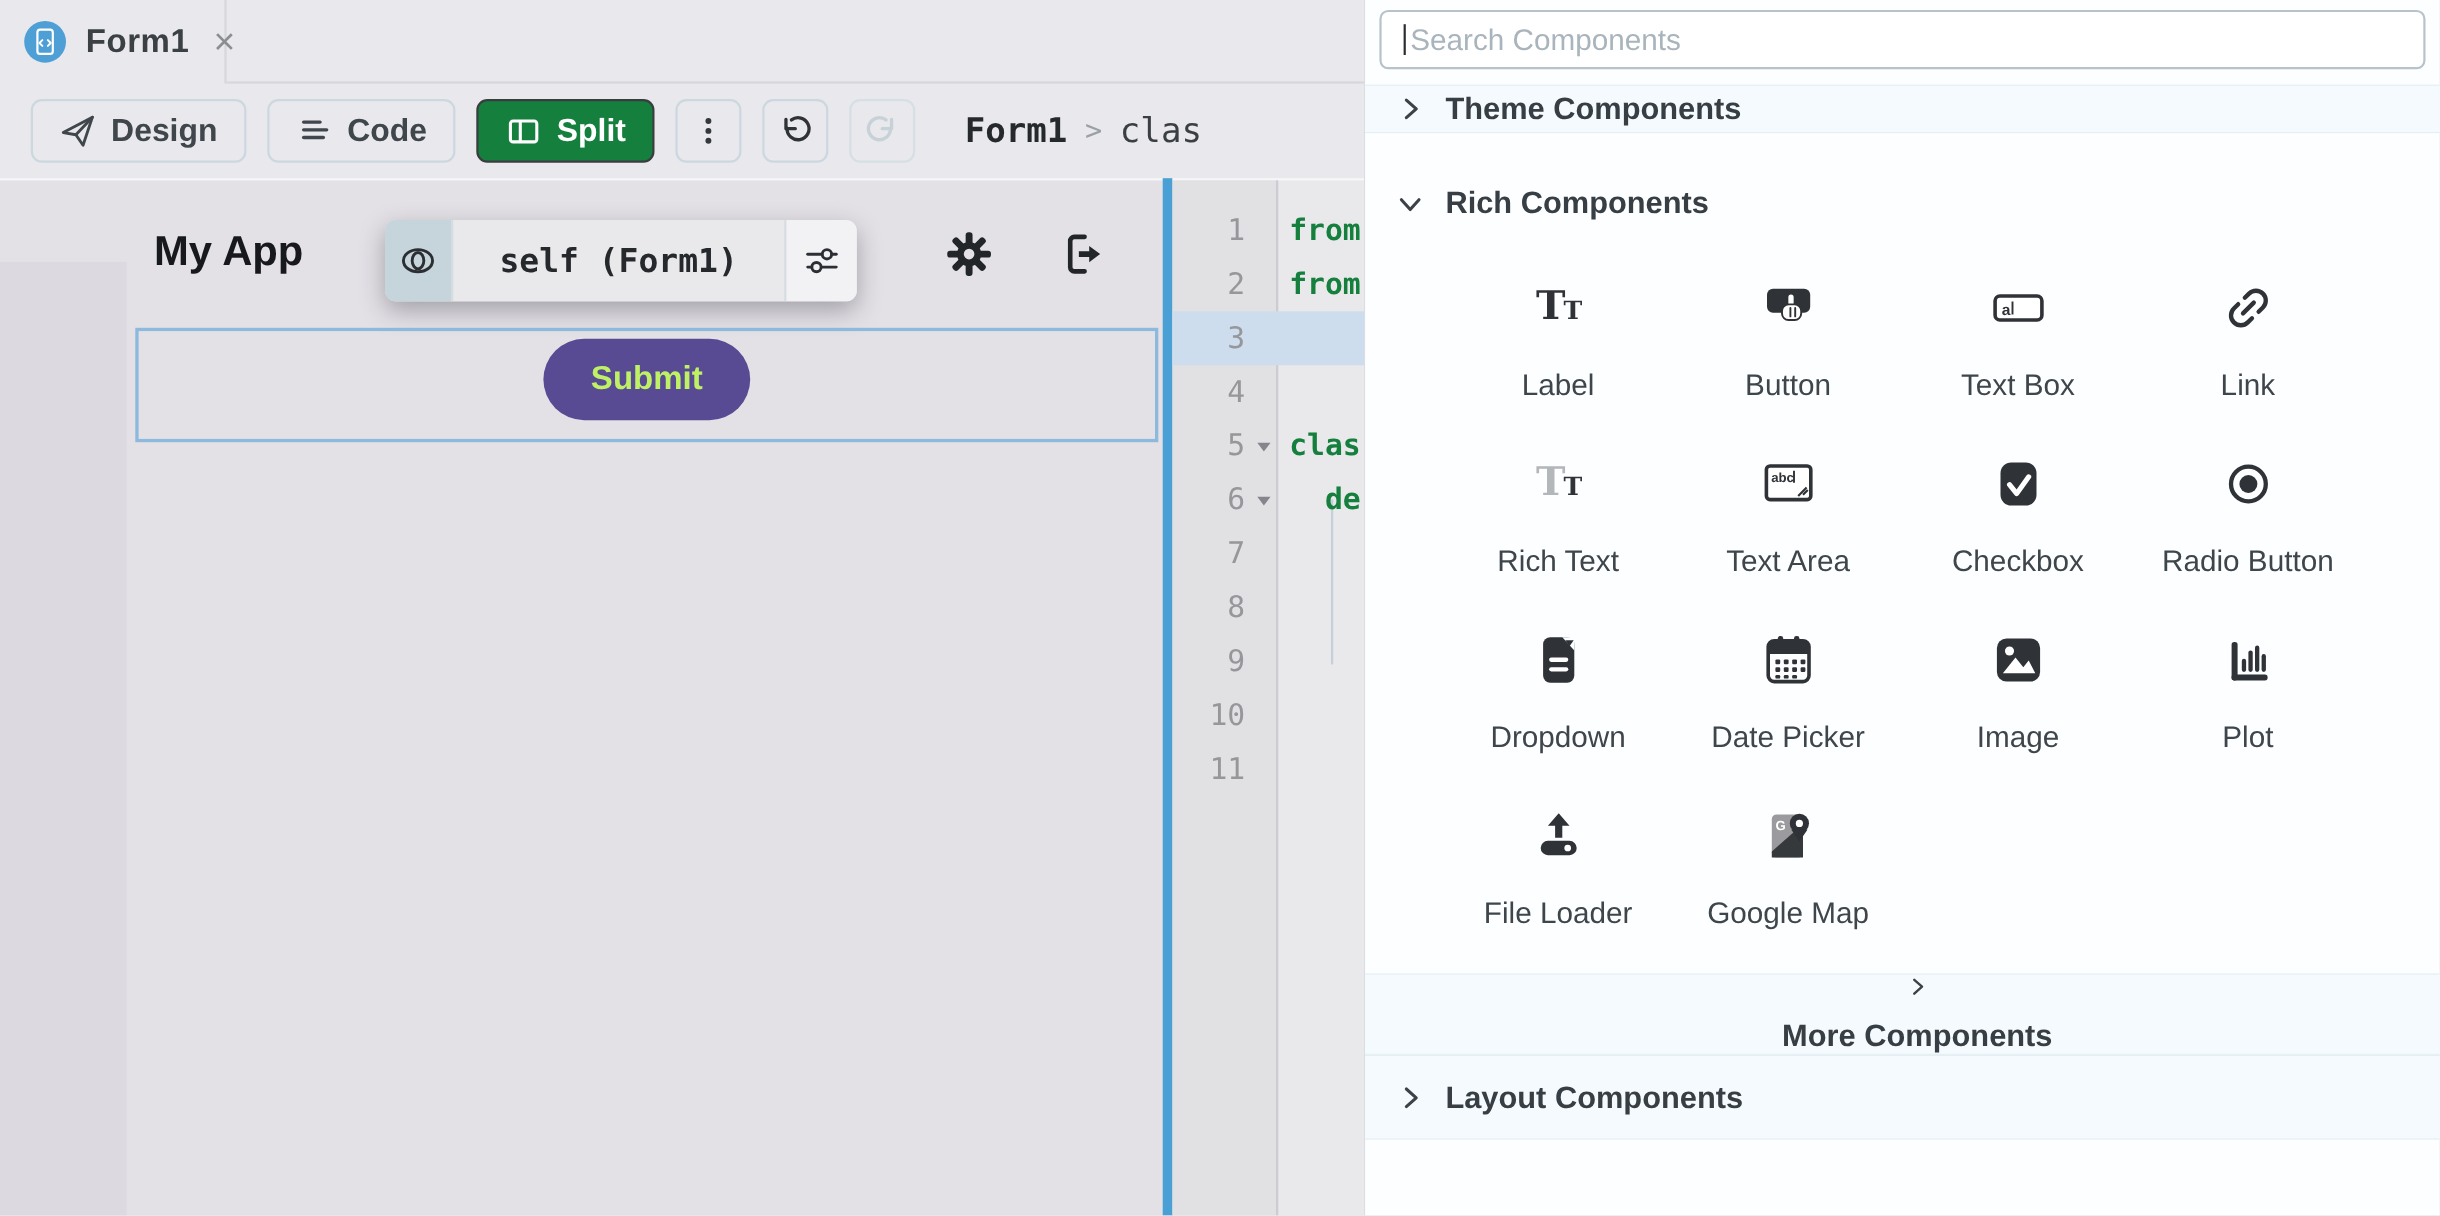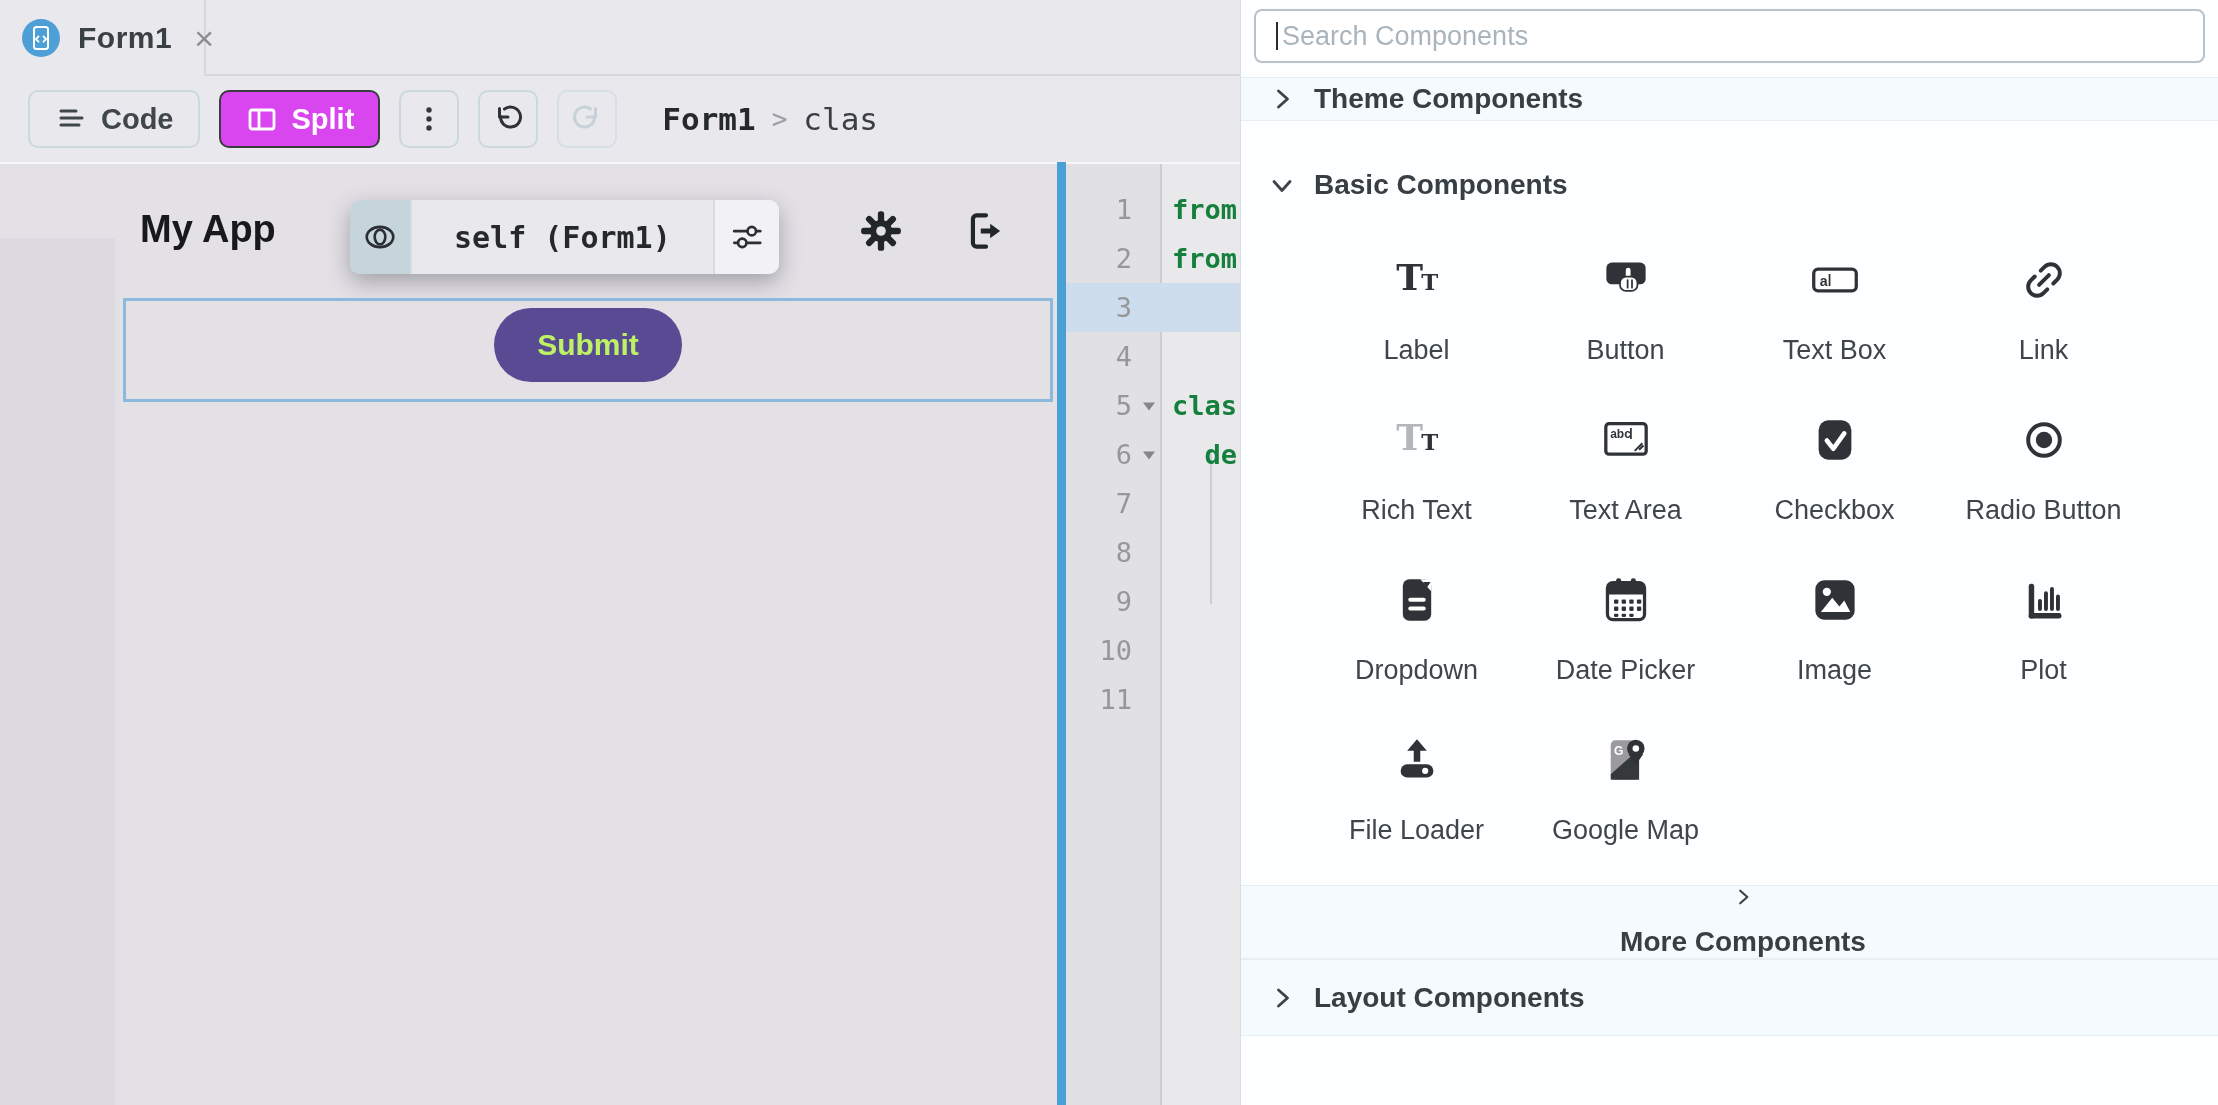--- a/index.html
+++ b/index.html
@@ -11,21 +11,21 @@
   .tabbar { position:absolute; left:0; top:0; width:1240px; height:76px; background:#e9e8ec; }
   .tabbar .bottomline { position:absolute; left:206px; right:0; bottom:0; height:2px; background:#d8d7db; }
   .tab { position:absolute; left:0; top:0; width:206px; height:76px; display:flex; align-items:center; gap:18px; padding-left:22px; border-right:2px solid #d8d7db; }
   .tab-circle { width:38px; height:38px; border-radius:50%; background:#4e9fd6; display:flex; align-items:center; justify-content:center; flex:0 0 auto; }
   .tab-title { font-size:30px; font-weight:700; color:#3b4045; letter-spacing:.5px; }
   .tab-close { font-size:34px; color:#8a8d91; line-height:1; margin-left:4px; cursor:pointer; }
 
   
   .toolbar { position:absolute; left:0; top:76px; width:1240px; height:86px; display:flex; align-items:center; padding-left:28px; gap:19px; }
   .tbtn { height:58px; border:2px solid #ccd8e0; border-radius:10px; background:transparent; display:flex; align-items:center; gap:13px; padding:0 24px; font-size:29px; font-weight:700; color:#3f464c; cursor:pointer; }
-  .tbtn.dark { background:#d946ef; border-color:#3a3d40; color:#fff; }
+  .tbtn.dark { background:#15803d; border-color:#3a3d40; color:#fff; }
   .tbtn.sq { width:60px; padding:0; justify-content:center; }
   .tbtn.disabled { border-color:#d6dfe5; }
   .crumbs { margin-left:26px; font-family:"DejaVu Sans Mono",monospace; font-size:31px; display:flex; align-items:center; gap:16px; }
   .crumb-root { font-weight:700; color:#26292c; }
   .crumb-sep  { color:#9aa0a5; font-size:26px; }
   .crumb-cur  { color:#3a3f44; }
 
   
   .canvas { position:absolute; left:0; top:162px; width:1057px; height:943px; background:#e3e1e6; border-top:2px solid #f7f7f9; }
   .side-strip { position:absolute; left:0; top:74px; bottom:0; width:115px; background:#dcdae0; }
@@ -86,20 +86,29 @@
         <rect x="12" y="8" width="14" height="22" rx="2.5" fill="none" stroke="#fff" stroke-width="2"></rect>
         <path d="M16.5 17.5 l-2.6 2.6 2.6 2.6 M21.5 17.5 l2.6 2.6 -2.6 2.6" fill="none" stroke="#fff" stroke-width="1.8" stroke-linecap="round" stroke-linejoin="round"></path>
       </svg>
     </div>
     <span class="tab-title">Form1</span>
     <span class="tab-close">×</span>
   </div>
 </div>
 
 <div class="toolbar">
+  <button class="tbtn">
+    <svg width="34" height="34" viewBox="0 0 34 34">
+      <g fill="none" stroke="#3f464c" stroke-width="2.6" stroke-linejoin="round" stroke-linecap="round">
+        <path d="M3.5 18.5 L30 4.5 L21.5 30 L15 20.5 Z"></path>
+        <path d="M15 20.5 L30 4.5"></path>
+      </g>
+    </svg>
+    <span>Design</span>
+  </button>
 
   <button class="tbtn">
     <svg width="34" height="34" viewBox="0 0 34 34">
       <g fill="none" stroke="#3f464c" stroke-width="3" stroke-linecap="round">
         <path d="M7 9 h15"></path>
           <path d="M7 16 h21"></path>
           <path d="M7 23 h18"></path>
       </g>
     </svg>
     <span>Code</span>
@@ -285,21 +294,21 @@
     <svg width="28" height="28" viewBox="0 0 28 28">
       <path d="M10.5 6 L19.5 14 L10.5 22" fill="none" stroke="#3c4247" stroke-width="2.8" stroke-linecap="round" stroke-linejoin="round"></path>
     </svg>
     <span class="sect-label">Theme Components</span>
   </div>
 
   <div class="sect row-basic">
     <svg width="28" height="28" viewBox="0 0 28 28">
       <path d="M6 10.5 L14 19.5 L22 10.5" fill="none" stroke="#3c4247" stroke-width="2.8" stroke-linecap="round" stroke-linejoin="round"></path>
     </svg>
-    <span class="sect-label">Basic Components</span>
+    <span class="sect-label">Rich Components</span>
   </div>
 
   <div class="cgrid">
 
     <div class="cell">
       <div class="cicon">
         <svg width="48" height="48" viewBox="0 0 44 44">
           <text x="3" y="31" font-family="DejaVu Serif,serif" font-weight="bold" font-size="33" fill="#2f3337">T</text>
           <text x="26" y="31" font-family="DejaVu Serif,serif" font-weight="bold" font-size="21" fill="#2f3337">T</text>
         </svg>

